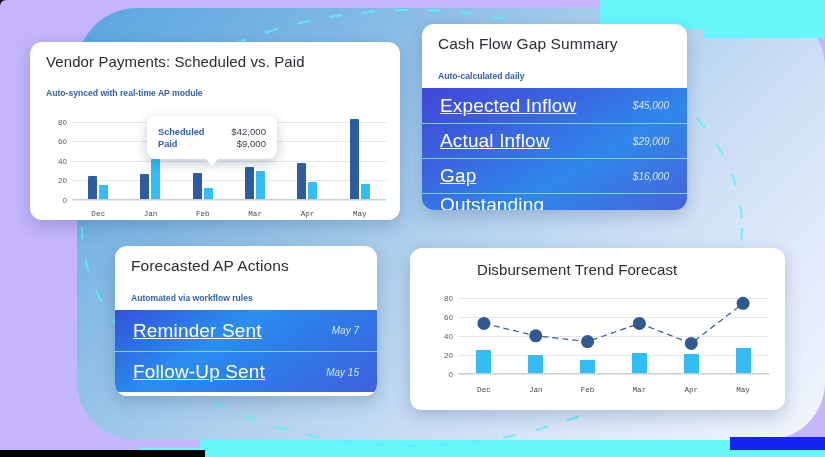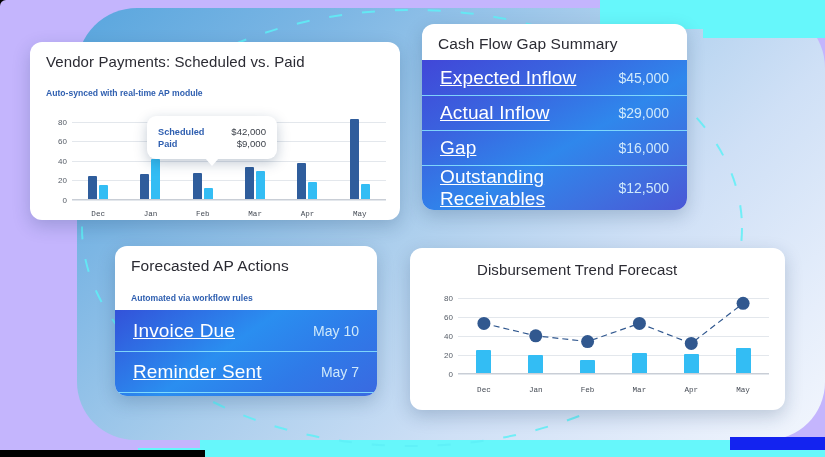--- a/index.html
+++ b/index.html
@@ -91,21 +91,21 @@
   #card-cash { left:422px; top:24px; width:265px; height:186px; }
   #card-ap   { left:115px; top:246px; width:262px; height:150px; }
 
   .list-rows { display:flex; flex-direction:column; }
   .row {
     display:flex; align-items:center; justify-content:space-between;
     padding:0 18px; color:#fff;
   }
   .row + .row { border-top:1px solid rgba(140,230,255,.85); }
   .row-label { font-size:19px; font-weight:400; letter-spacing:.15px; line-height:1.15;text-decoration:underline; }
-  .row-value { font-size:14px; color:#cfe9fb; white-space:nowrap; }
+  .row-value { font-size:10px; color:#cfe9fb; white-space:nowrap;font-style:italic; }
 
   #card-cash .row { height:35px; }
   #card-cash .row:last-child { height:45px; }
   #card-cash .list-rows { background:linear-gradient(150deg,#4147d8 0%,#3a63df 28%,#2f87ec 56%,#3f6fdf 80%,#4a57d6 100%); }
 
   #card-ap .row { height:41px; }
   #card-ap .list-rows { background:linear-gradient(145deg,#3352d9 0%,#2a8ef0 38%,#2f7ae8 62%,#3f61dd 100%); }
 
   
   #card-disb { left:410px; top:248px; width:375px; height:162px; }
@@ -208,20 +208,21 @@
           <span class="tt-val">$9,000</span>
         </div>
         <div class="tt-arrow"></div>
       </div>
     </div>
   </div>
 
   <div class="card" id="card-cash">
     <div class="card-head">
       <div class="card-title">Cash Flow Gap Summary</div>
+      <div class="card-sub">Auto-calculated daily</div>
     </div>
     <div class="list-rows" id="cash-rows">
         <div class="row">
           <span class="row-label">Expected Inflow</span>
           <span class="row-value">$45,000</span>
         </div>
         <div class="row">
           <span class="row-label">Actual Inflow</span>
           <span class="row-value">$29,000</span>
         </div>
@@ -235,24 +236,20 @@
         </div>
       </div>
   </div>
 
   <div class="card" id="card-ap">
     <div class="card-head">
       <div class="card-title">Forecasted AP Actions</div>
       <div class="card-sub">Automated via workflow rules</div>
     </div>
     <div class="list-rows" id="ap-rows">
-        <div class="row">
-          <span class="row-label">Invoice Due</span>
-          <span class="row-value">May 10</span>
-        </div>
         <div class="row">
           <span class="row-label">Reminder Sent</span>
           <span class="row-value">May 7</span>
         </div>
         <div class="row">
           <span class="row-label">Follow-Up Sent</span>
           <span class="row-value">May 15</span>
         </div>
       </div>
   </div>

